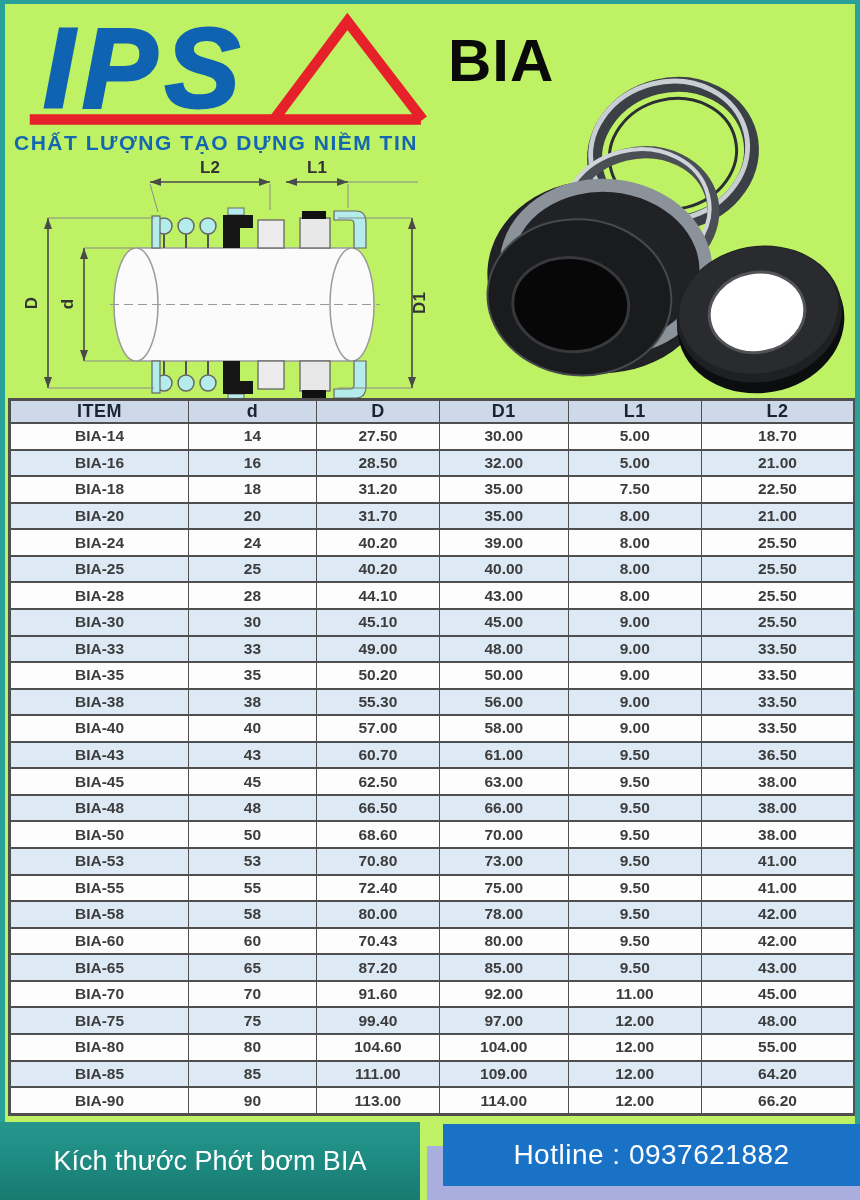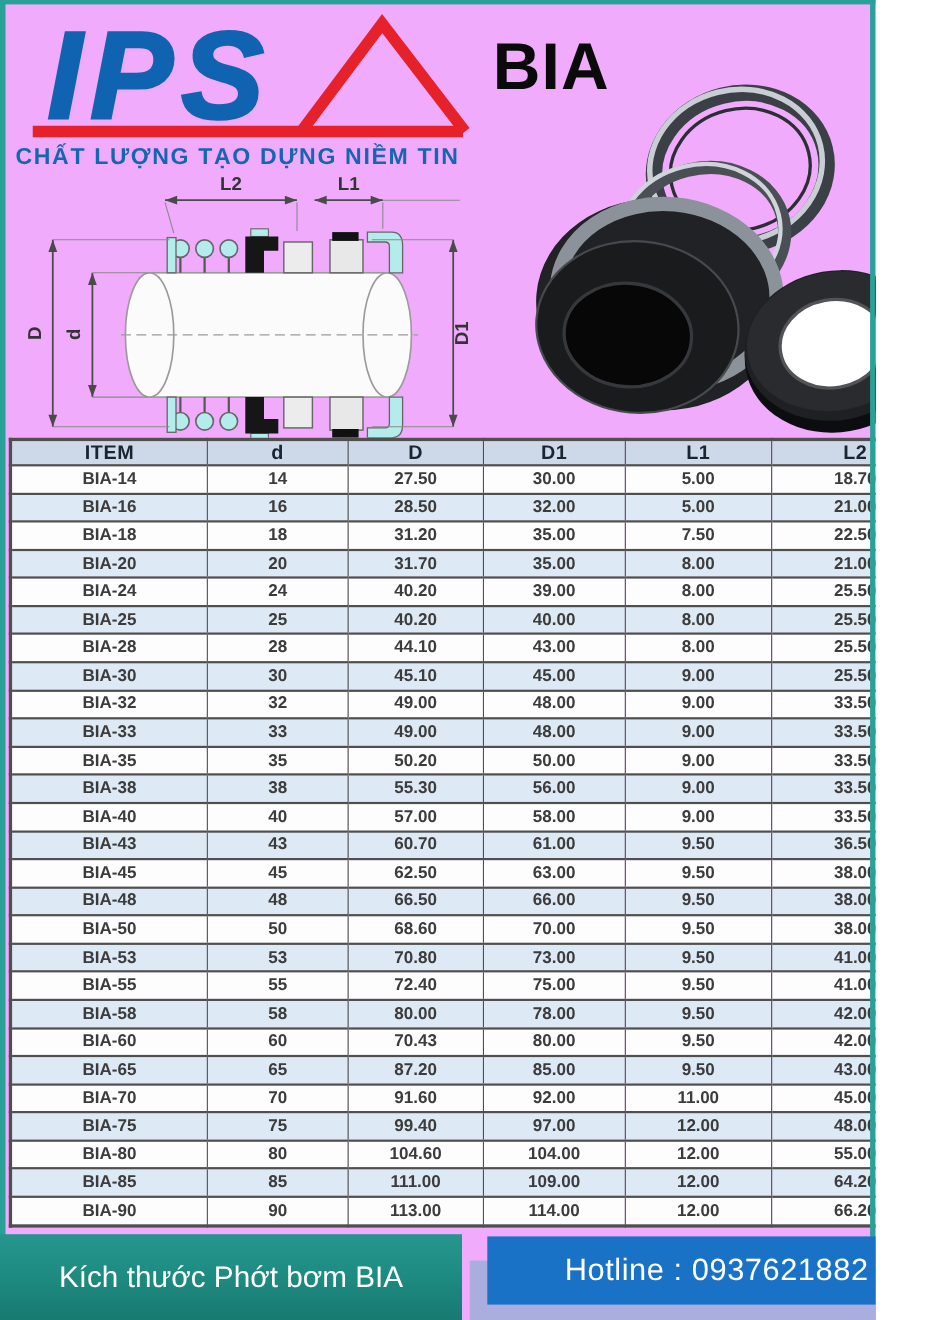--- a/index.html
+++ b/index.html
@@ -1,17 +1,17 @@
 <!DOCTYPE html>
 <html style="--frame-teal: #2aa198; --footer-teal: #1e8c82; --footer-blue: #1a72c7; --lavender: #a9aede; --header-bg: #cdd9e8; --alt-row-bg: #dde9f4; --logo-blue: #1063b1; --logo-red: #e62129; --tagline-blue: #1566b2;"><head>
 <meta charset="utf-8">
 <style>
   html,body{margin:0;padding:0;}
   #page{
-    position:relative;width:796px;height:1200px;background:#f0abfc;overflow:hidden;
+    position:relative;width:860px;height:1200px;background:#bef264;overflow:hidden;
     font-family:"Liberation Sans","DejaVu Sans",sans-serif;
   }
   #frame{
     position:absolute;inset:0;pointer-events:none;z-index:5;
     border-left:5px solid var(--frame-teal);
     border-top:4px solid var(--frame-teal);
     border-right:5px solid var(--frame-teal);
   }
   
   #logo-svg{position:absolute;left:14px;top:8px;width:415px;height:124px;}
@@ -263,28 +263,20 @@
           <td>25.50</td>
         </tr>
         <tr class="alt">
           <td>BIA-30</td>
           <td>30</td>
           <td>45.10</td>
           <td>45.00</td>
           <td>9.00</td>
           <td>25.50</td>
         </tr>
-        <tr>
-          <td>BIA-32</td>
-          <td>32</td>
-          <td>49.00</td>
-          <td>48.00</td>
-          <td>9.00</td>
-          <td>33.50</td>
-        </tr>
         <tr class="alt">
           <td>BIA-33</td>
           <td>33</td>
           <td>49.00</td>
           <td>48.00</td>
           <td>9.00</td>
           <td>33.50</td>
         </tr>
         <tr>
           <td>BIA-35</td>

